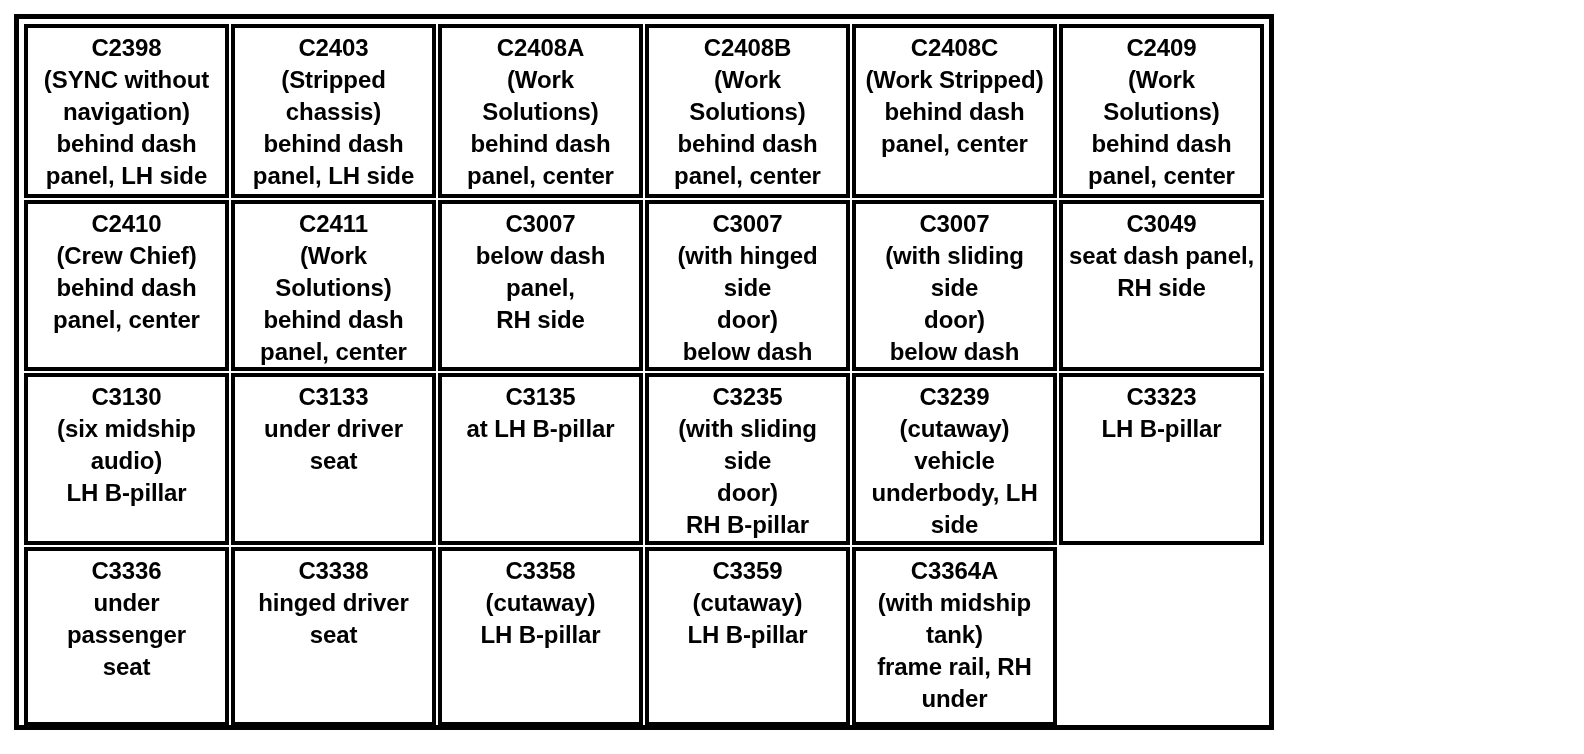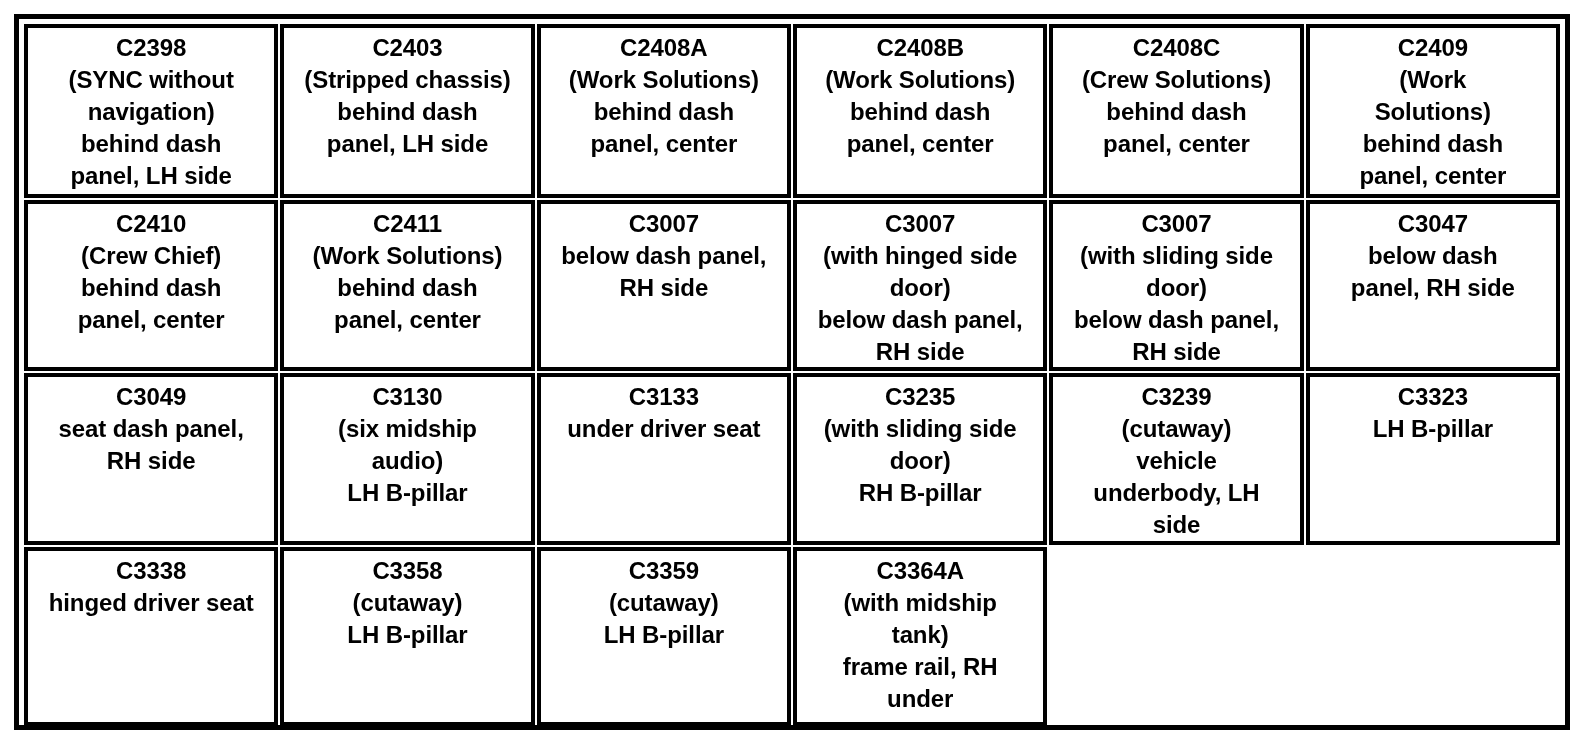--- a/index.html
+++ b/index.html
@@ -12,21 +12,21 @@
     width: 1584px;
     height: 754px;
     font-family: "Liberation Sans", sans-serif;
     overflow: hidden;
   }
 
   #connector-table-frame {
     position: absolute;
     left: 14px;
     top: 14px;
-    width: 1556px;
+    width: 1260px;
     height: 716px;
     border: 5px solid #000000;
     box-sizing: border-box;
     background: #ffffff;
   }
 
   #connector-grid {
     position: absolute;
     left: 4px;
     top: 4px;
@@ -83,21 +83,21 @@
 panel, center</div>
       </div>
       <div class="connector-cell">
         <div class="cell-lines">C2408B
 (Work Solutions)
 behind dash
 panel, center</div>
       </div>
       <div class="connector-cell">
         <div class="cell-lines">C2408C
-(Crew Solutions)
+(Work Stripped)
 behind dash
 panel, center</div>
       </div>
       <div class="connector-cell">
         <div class="cell-lines">C2409
 (Work
 Solutions)
 behind dash
 panel, center</div>
       </div>
@@ -126,57 +126,61 @@
 RH side</div>
       </div>
       <div class="connector-cell">
         <div class="cell-lines">C3007
 (with sliding side
 door)
 below dash panel,
 RH side</div>
       </div>
       <div class="connector-cell">
-        <div class="cell-lines">C3047
-below dash
-panel, RH side</div>
-      </div>
-      <div class="connector-cell">
         <div class="cell-lines">C3049
 seat dash panel,
 RH side</div>
       </div>
       <div class="connector-cell">
         <div class="cell-lines">C3130
 (six midship
 audio)
 LH B-pillar</div>
       </div>
       <div class="connector-cell">
         <div class="cell-lines">C3133
 under driver seat</div>
+      </div>
+      <div class="connector-cell">
+        <div class="cell-lines">C3135
+at LH B-pillar</div>
       </div>
       <div class="connector-cell">
         <div class="cell-lines">C3235
 (with sliding side
 door)
 RH B-pillar</div>
       </div>
       <div class="connector-cell">
         <div class="cell-lines">C3239
 (cutaway)
 vehicle
 underbody, LH
 side</div>
       </div>
       <div class="connector-cell">
         <div class="cell-lines">C3323
 LH B-pillar</div>
       </div>
       <div class="connector-cell">
+        <div class="cell-lines">C3336
+under passenger
+seat</div>
+      </div>
+      <div class="connector-cell">
         <div class="cell-lines">C3338
 hinged driver seat</div>
       </div>
       <div class="connector-cell">
         <div class="cell-lines">C3358
 (cutaway)
 LH B-pillar</div>
       </div>
       <div class="connector-cell">
         <div class="cell-lines">C3359

